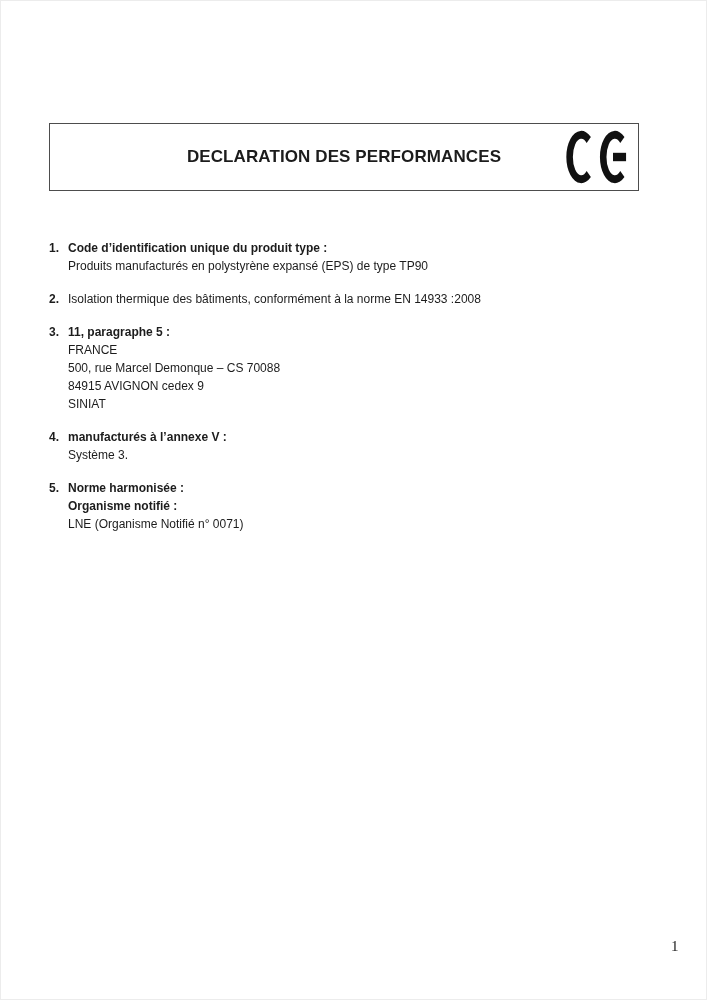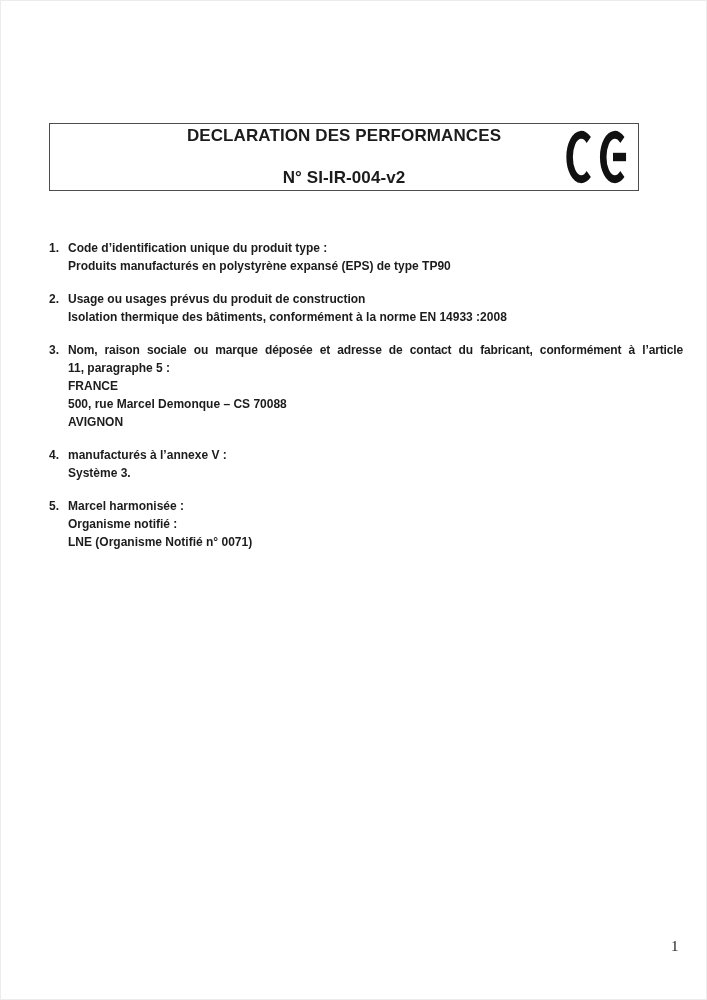--- a/index.html
+++ b/index.html
@@ -56,21 +56,20 @@
     width: 19px;
     font-weight: bold;
     font-size: 12px; line-height: 18px;
     color: #1c1c1c;
   }
   .section .lines { flex: 1; min-width: 0; }
   .line {
     font-size: 12px; line-height: 18px;
     color: #1c1c1c;
     white-space: nowrap;
-    font-weight: bold;
   }
   .line.bold { font-weight: bold; }
   .line.just {
     white-space: normal;
     text-align: justify;
     text-align-last: justify;
     letter-spacing: -0.15px;
   }
   
   .page-number {
@@ -82,21 +81,20 @@
   }
 </style>
 </head>
 <body>
 
 <div class="page">
 
   <div class="header-box">
     <div class="header-titles">
       <div class="title-line">DECLARATION DES PERFORMANCES</div>
-      <div class="title-line">N° SI-IR-004-v2</div>
     </div>
     <svg class="ce" width="72" height="56" viewBox="0 0 70 60" aria-hidden="true">
       <path d="M 26.29 8.55 A 16 28 0 1 0 26.29 51.45 L 21.79 44.94 A 9 19.5 0 1 1 21.79 15.06 Z" fill="#111111"></path>
       <path d="M 62.29 8.55 A 16 28 0 1 0 62.29 51.45 L 57.79 44.94 A 9 19.5 0 1 1 57.79 15.06 Z" fill="#111111"></path>
       <rect x="50" y="25.5" width="14" height="9" fill="#111111"></rect>
     </svg>
   </div>
 
   <div class="sections">
 
@@ -104,48 +102,47 @@
       <div class="num">1.</div>
       <div class="lines">
         <div class="line bold">Code d’identification unique du produit type :</div>
         <div class="line">Produits manufacturés en polystyrène expansé (EPS) de type TP90</div>
       </div>
     </div>
 
     <div class="section">
       <div class="num">2.</div>
       <div class="lines">
-        <div class="line bold">Usage ou usages prévus du produit de construction</div>
         <div class="line">Isolation thermique des bâtiments, conformément à la norme EN 14933 :2008</div>
       </div>
     </div>
 
     <div class="section">
       <div class="num">3.</div>
       <div class="lines">
-        <div class="line bold just">Nom, raison sociale ou marque déposée et adresse de contact du fabricant, conformément à l’article</div>
         <div class="line bold">11, paragraphe 5 :</div>
         <div class="line">FRANCE</div>
         <div class="line">500, rue Marcel Demonque – CS 70088</div>
-        <div class="line">AVIGNON</div>
+        <div class="line">84915 AVIGNON cedex 9</div>
+        <div class="line">SINIAT</div>
       </div>
     </div>
 
     <div class="section">
       <div class="num">4.</div>
       <div class="lines">
         <div class="line bold">manufacturés à l’annexe V :</div>
         <div class="line">Système 3.</div>
       </div>
     </div>
 
     <div class="section">
       <div class="num">5.</div>
       <div class="lines">
-        <div class="line bold">Marcel harmonisée :</div>
+        <div class="line bold">Norme harmonisée :</div>
         <div class="line bold">Organisme notifié :</div>
         <div class="line">LNE (Organisme Notifié n° 0071)</div>
       </div>
     </div>
 
   </div>
 
   <div class="page-number">1</div>
 
 </div>

